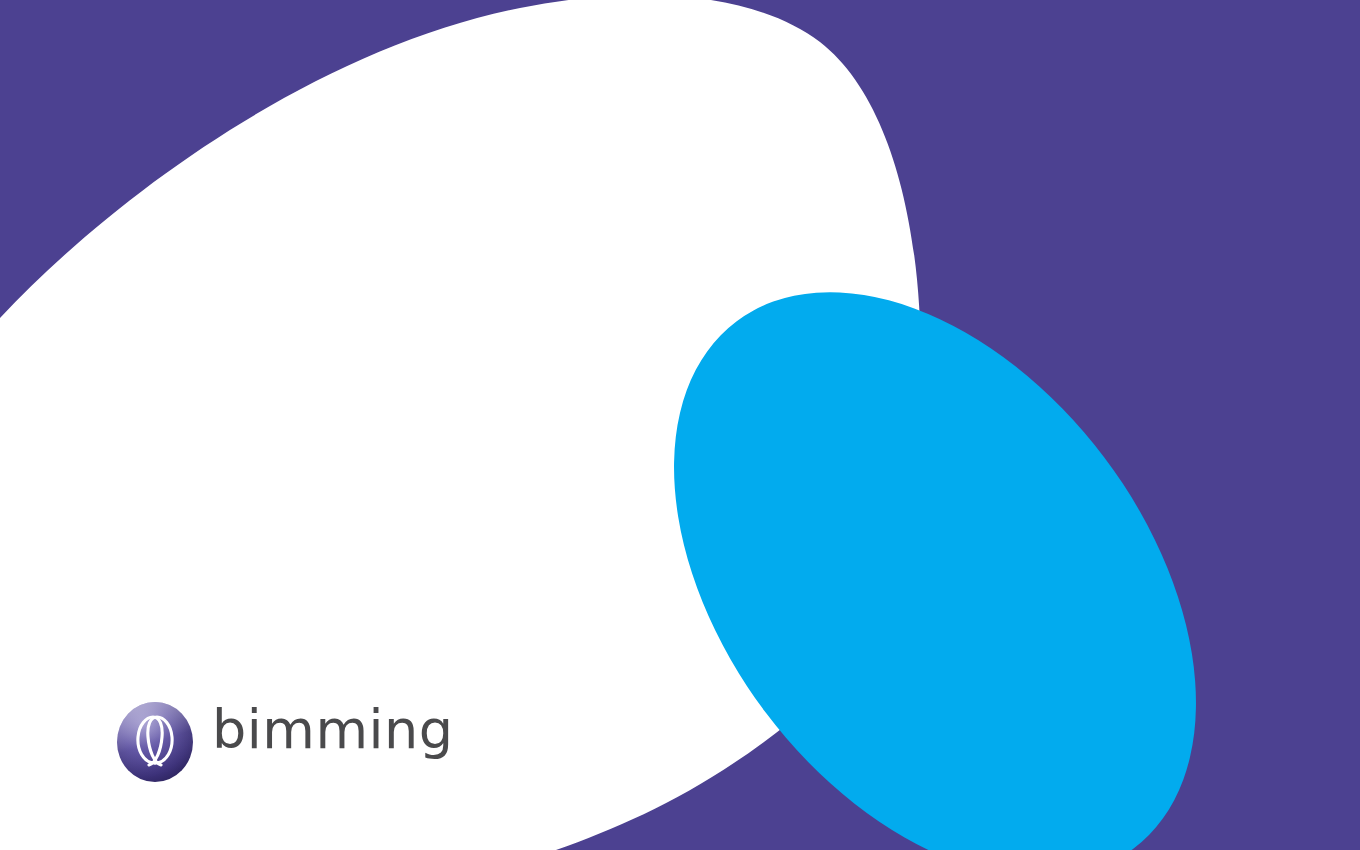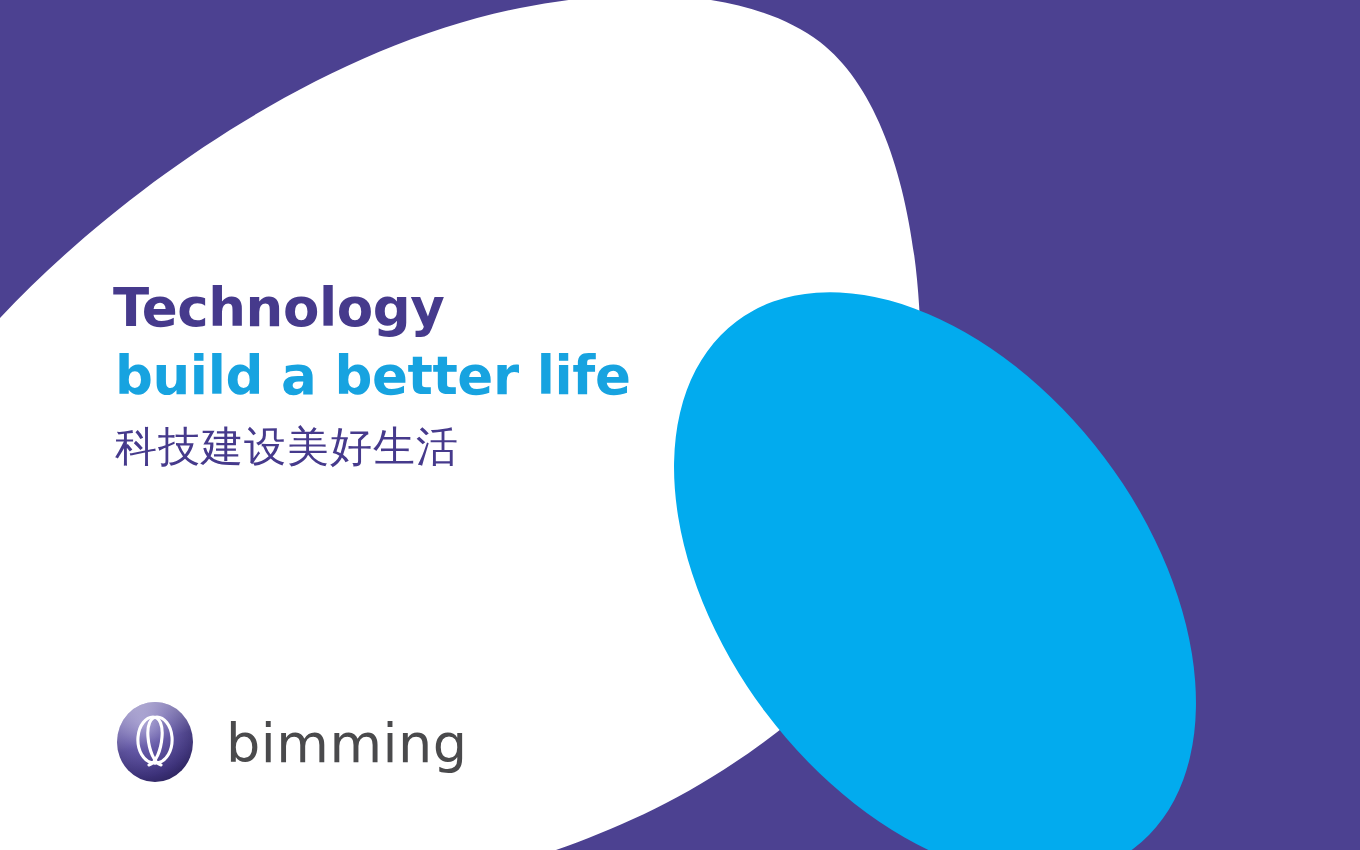--- a/index.html
+++ b/index.html
@@ -59,22 +59,22 @@
     margin: 6px 0 0 2px;
     white-space: nowrap;
   }
 
   
   .logo-lockup {
     position: absolute;
     left: 116px;
     top: 701px;
     display: flex;
-    align-items: center;
-    gap: 32px;
+    align-items: flex-start;
+    gap: 18px;
   }
   .logo-mark {
     width: 78px;
     height: 82px;
     display: block;
     flex: 0 0 auto;
   }
   .logo-wordmark {
     font-family: "DejaVu Sans", "Liberation Sans", sans-serif;
     font-size: 54px;
@@ -115,25 +115,20 @@
              C 905,108 930,280 918,430
              C 908,560 868,660 790,722
              C 706,789 630,824 556,850
              L 0,850 Z"></path>
 
     <g transform="rotate(-37 935 585)">
       <ellipse cx="935" cy="585" rx="212" ry="330" fill="#02ABEE"></ellipse>
     </g>
   </svg>
 
-  <div class="headline-block">
-    <div class="headline-line1">Technology</div>
-    <div class="headline-line2">build a better life</div>
-    <div class="headline-cn">科技建设美好生活</div>
-  </div>
 
   <div class="logo-lockup">
 
     <svg class="logo-mark" viewBox="0 0 78 82">
       <ellipse cx="39" cy="41" rx="38" ry="40" fill="url(#sphereGrad)"></ellipse>
       <ellipse cx="39" cy="41" rx="38" ry="40" fill="url(#sphereSheen)"></ellipse>
 
       <g fill="none" stroke="#FFFFFF" stroke-width="3.1" stroke-linecap="round">
         <path d="M 39,62
                  C 27,62 21,48 22,36

